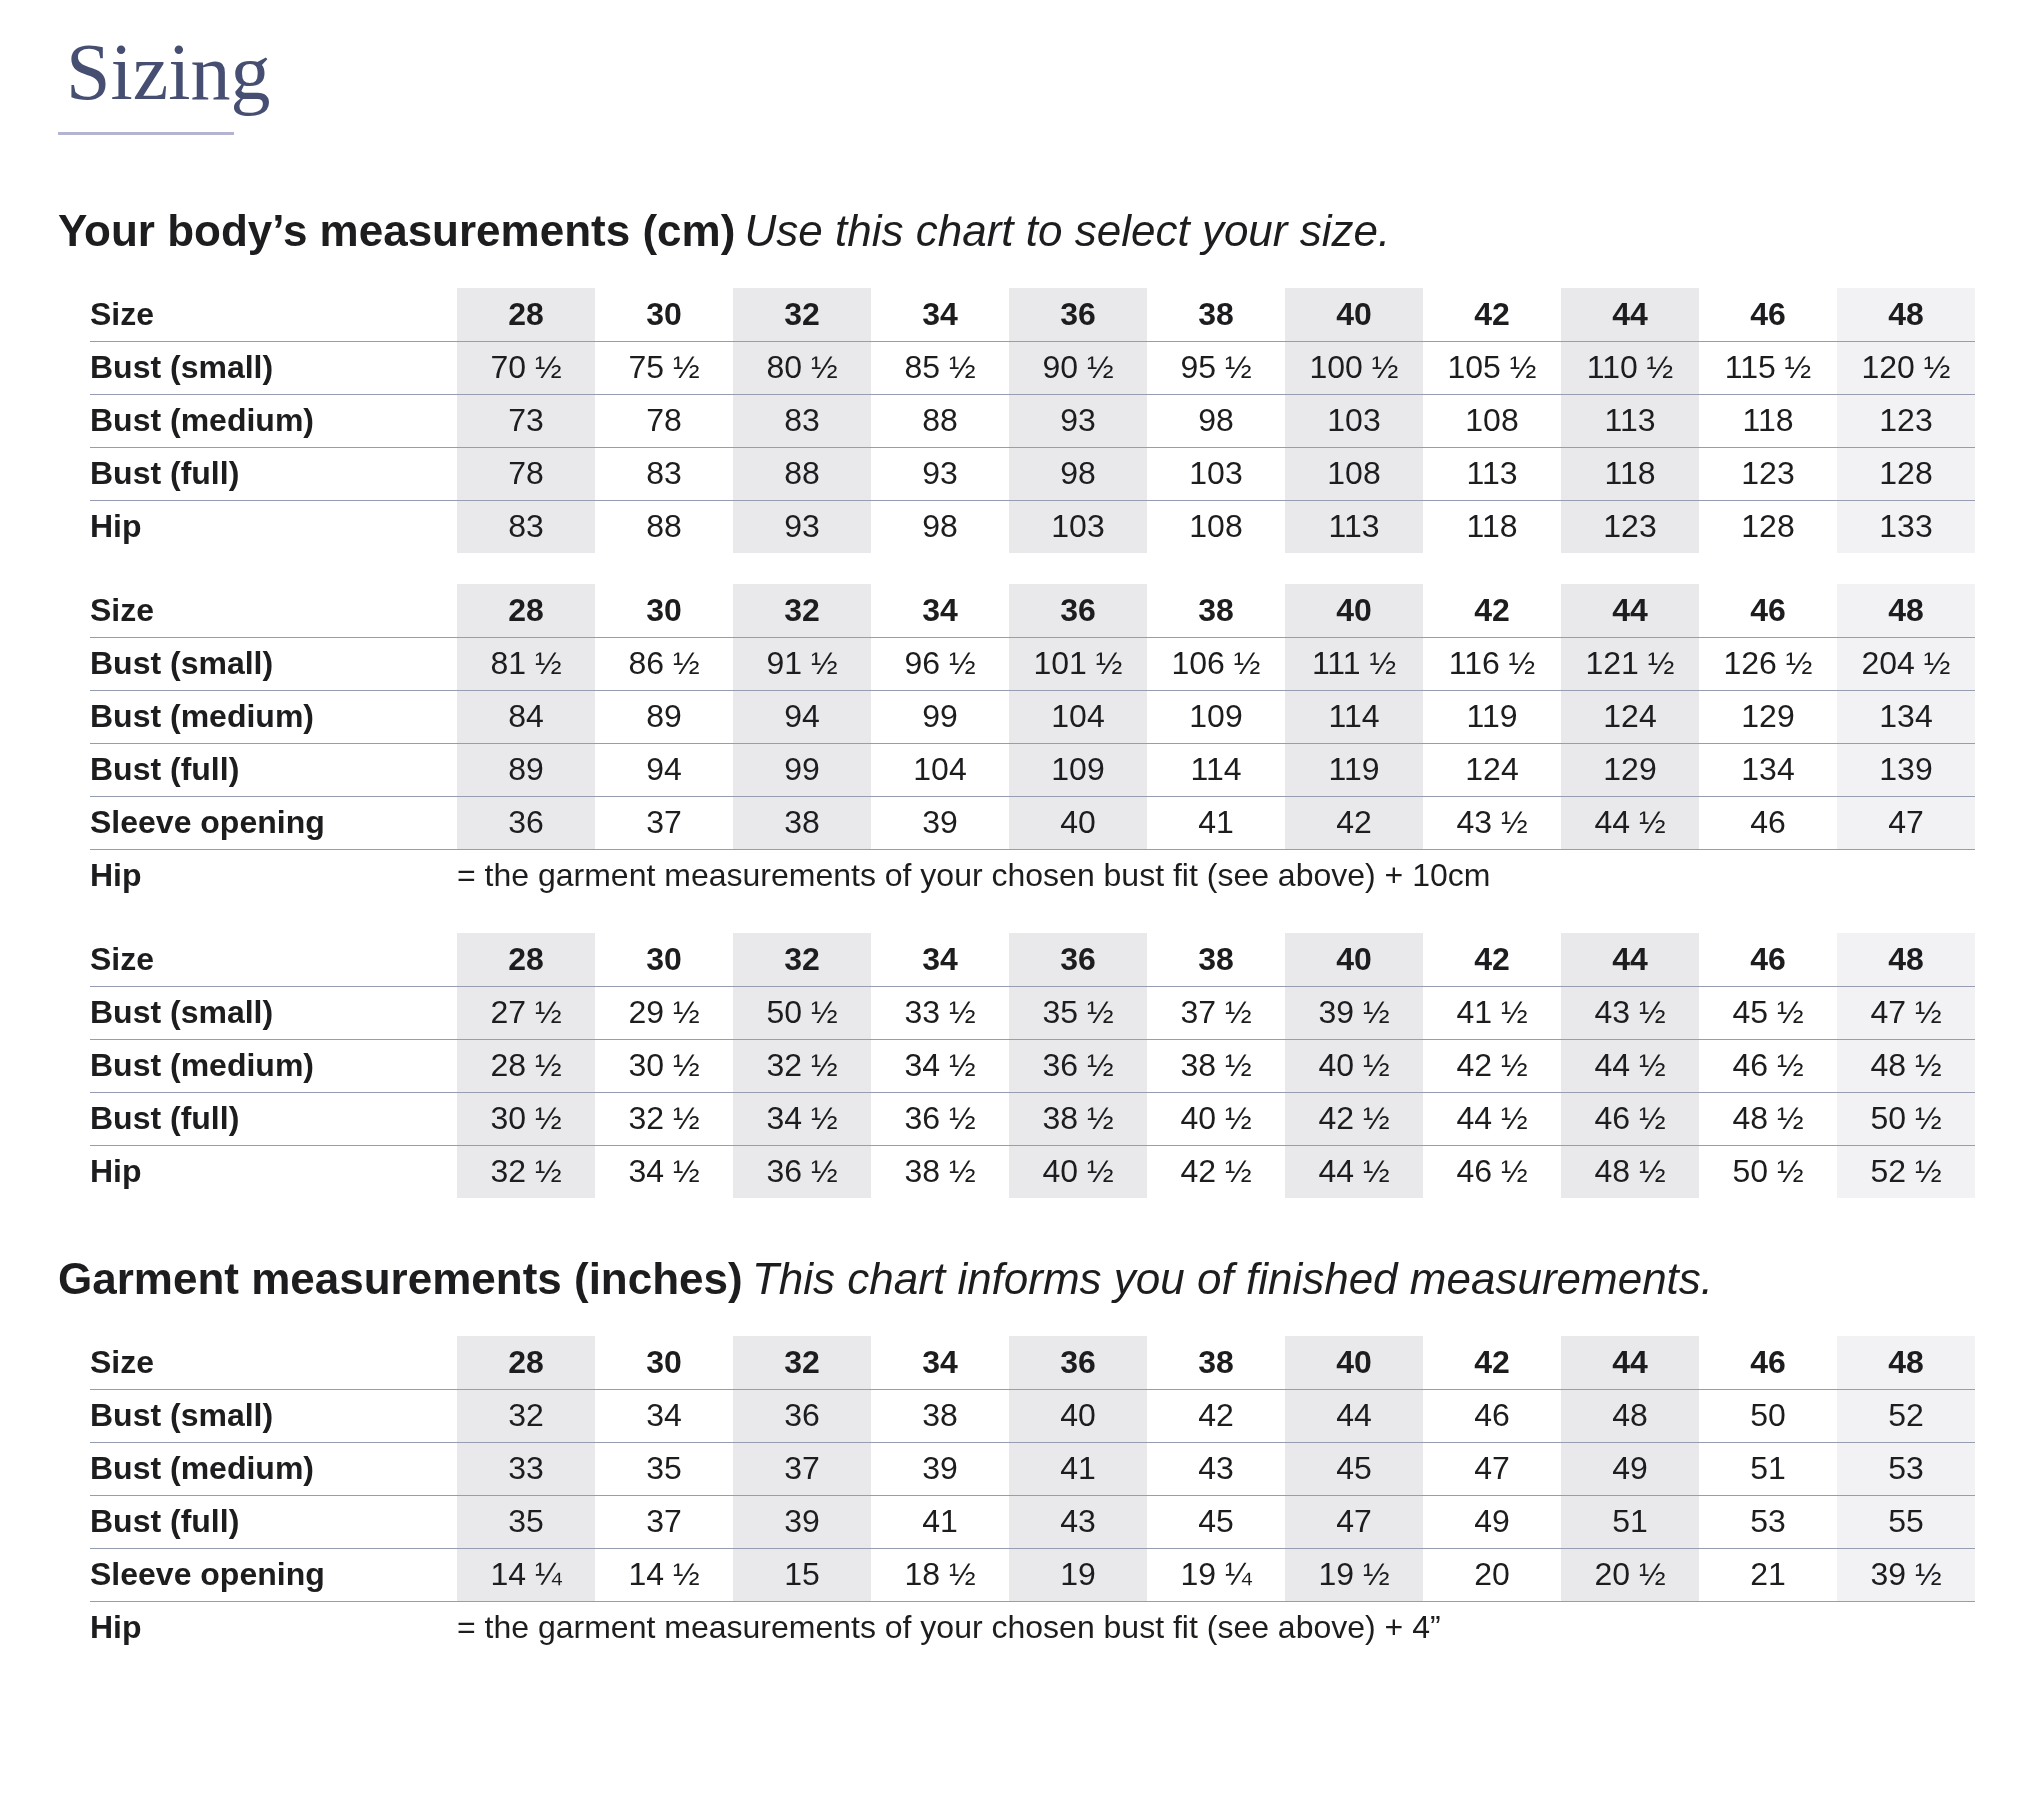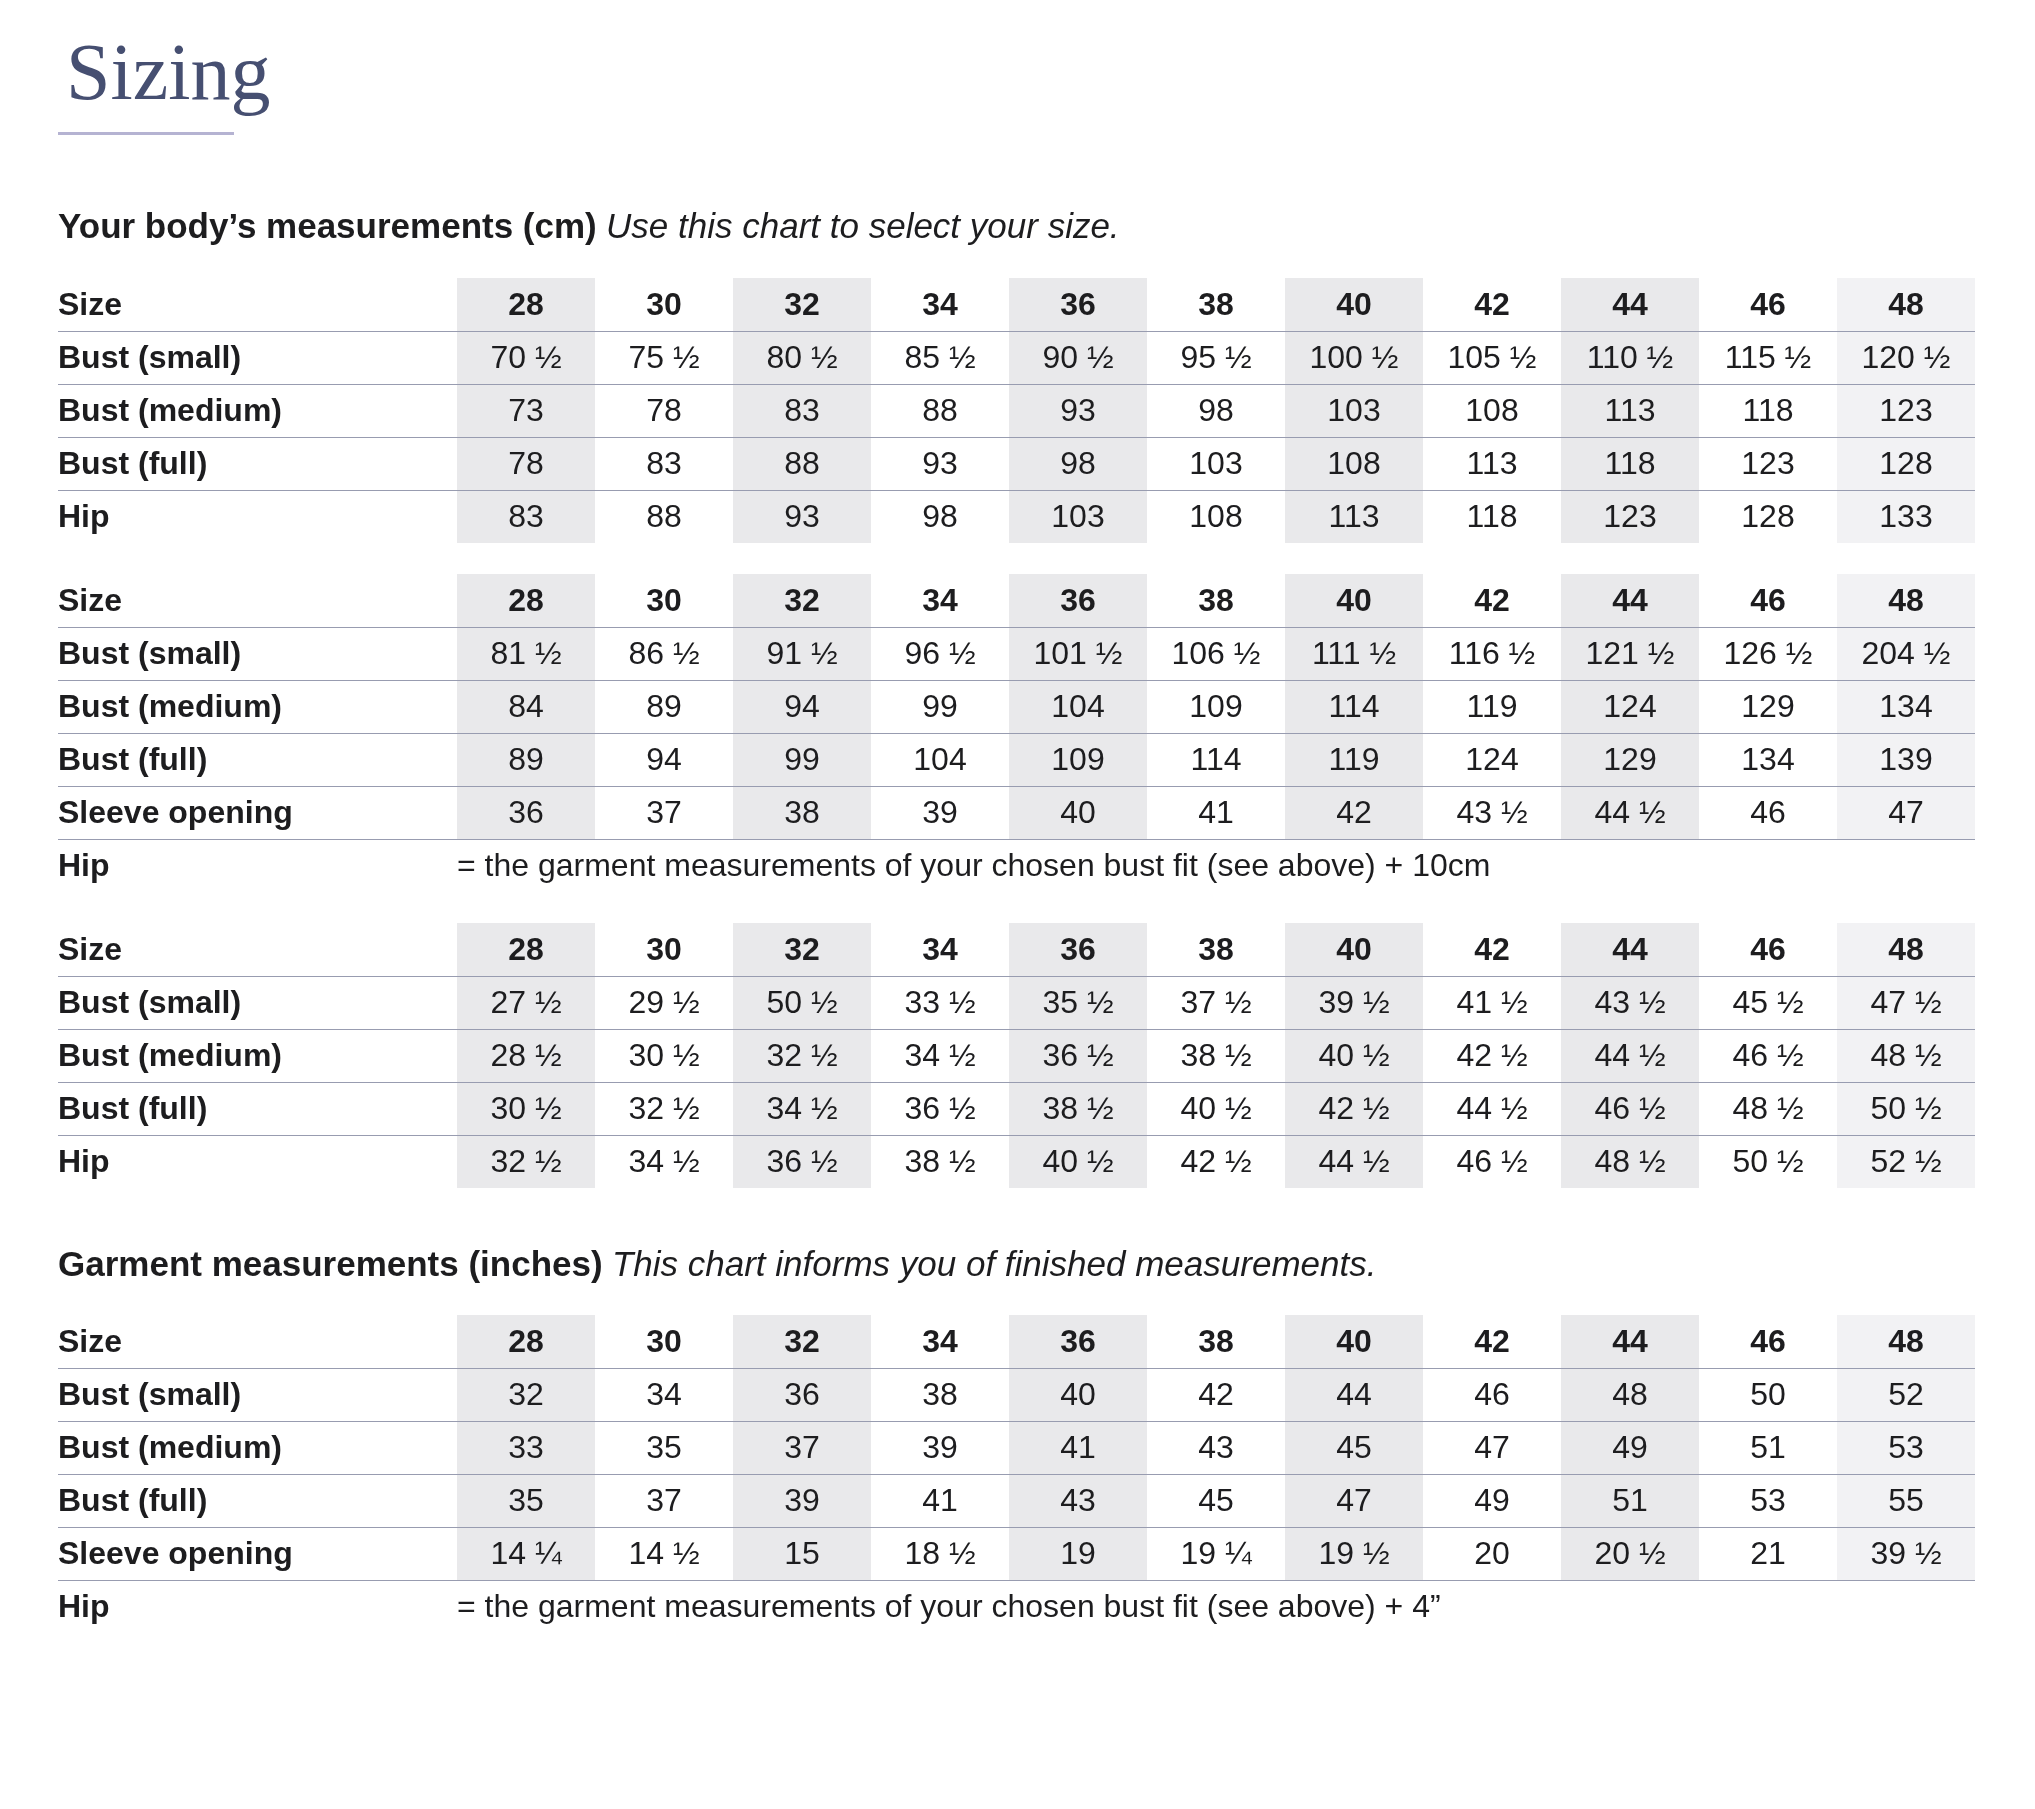--- a/index.html
+++ b/index.html
@@ -17,40 +17,40 @@
     line-height:1.05;
     color:#464f71;
     margin:8px;
   }
   .title-rule {
     width:176px; height:3.1px;
     background:#b5b3d2;
     margin-top:18.6px;
   }
 
-  .sec-head { font-size:35px; margin-top:56px; line-height:1.15; }
+  .sec-head { font-size:44px; margin-top:56px; line-height:1.15; }
   .sec-head.first { margin-top:71px; }
   .sec-head .hb { font-weight:bold; }
   .sec-head .hi { font-style:italic; margin-left:9.3px; }
 
   .tbl {
     display:grid;
     grid-template-columns:399px repeat(11, 138px);
     margin-top:31px;
   }
   .cell {
     box-sizing:border-box;
     height:53px;
     display:flex; align-items:center; justify-content:center;
     font-size:32px;
     border-top:1.5px solid #989cb0;
     white-space:nowrap;
   }
   .cell.row0 { border-top:none; }
-  .cell.lab { justify-content:flex-start; font-weight:bold; }
+  .cell.lab { justify-content:flex-start; font-weight:bold;margin-left:32px; }
   .cell.th  { font-weight:bold; }
   .cell.stripe { background:#e9e9eb; }
   .cell.stripe.last { background:#f2f2f4; }
   .cell.note { grid-column:2 / -1; justify-content:flex-start; }
 </style>
 </head>
 <body>
 
 <div class="page">
 

